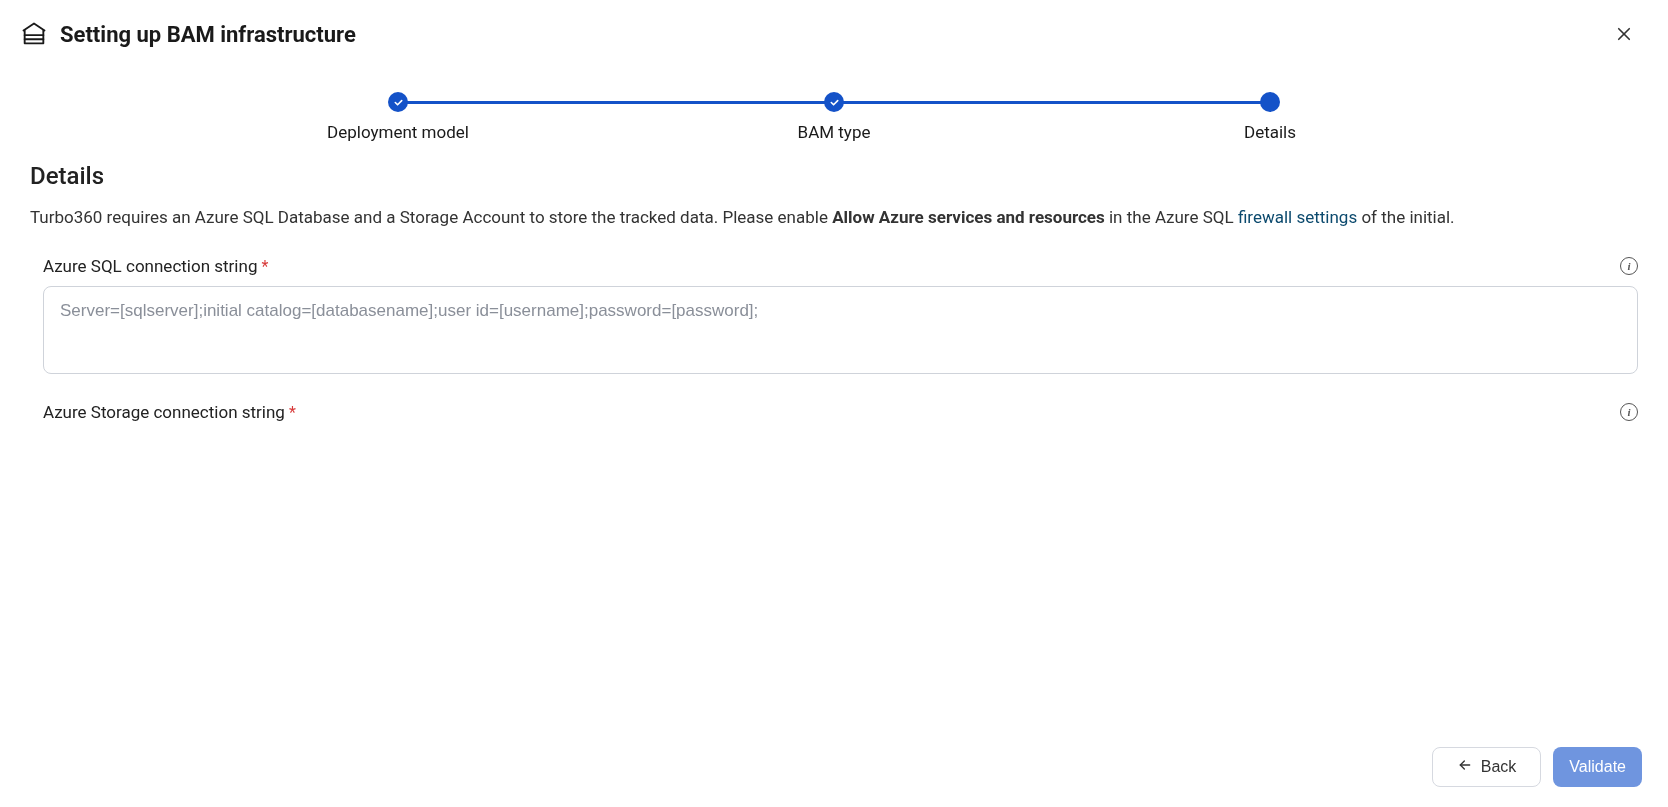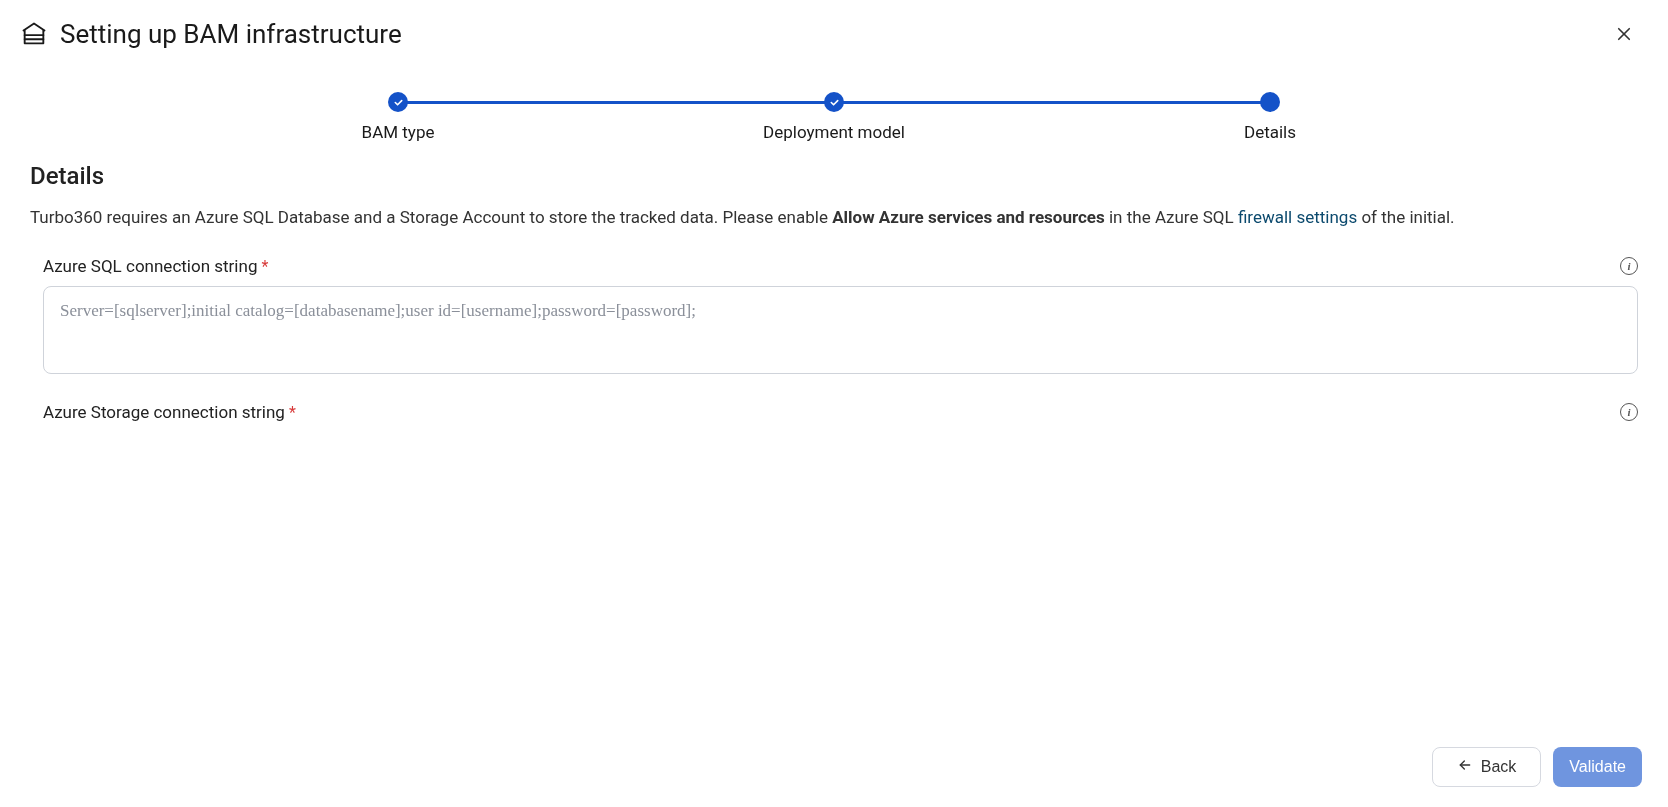--- a/index.html
+++ b/index.html
@@ -23,22 +23,22 @@
       display: flex;
       align-items: center;
       gap: 12px;
     }
     .storage-icon svg {
       width: 28px;
       height: 28px;
       display: block;
     }
     .page-title {
-      font-size: 26px;
-      font-weight: 400;
+      font-size: 22px;
+      font-weight: 700;
       color: #1a1a1a;
     }
     .close-btn {
       width: 32px;
       height: 32px;
       display: flex;
       align-items: center;
       justify-content: center;
       cursor: pointer;
       color: #333;
@@ -141,21 +141,21 @@
       font-family: serif;
     }
     textarea.conn-input {
       width: 100%;
       height: 88px;
       border: 1px solid #cfd3da;
       border-radius: 8px;
       padding: 14px 16px;
       font-size: 17px;
       color: #222;
-      font-family: Liberation Serif, serif;
+      font-family: Liberation Sans, sans-serif;
       resize: none;
       outline: none;
     }
     textarea.conn-input::placeholder { color: #8a8f99; }
 
     .footer {
       position: absolute;
       bottom: 20px;
       right: 26px;
       display: flex;
@@ -211,32 +211,32 @@
 <div class="stepper">
   <div class="step">
     <div class="step-circle">
       <span class="step-check">
         <svg viewBox="0 0 24 24" fill="none" stroke="currentColor" stroke-width="3.5" stroke-linecap="round" stroke-linejoin="round">
             <polyline points="5 12 10 17 19 8"></polyline>
           </svg>
       </span>
     </div>
     <div class="step-line"></div>
-    <div class="step-label">BAM type</div>
+    <div class="step-label">Deployment model</div>
   </div>
   <div class="step">
     <div class="step-circle">
       <span class="step-check">
         <svg viewBox="0 0 24 24" fill="none" stroke="currentColor" stroke-width="3.5" stroke-linecap="round" stroke-linejoin="round">
             <polyline points="5 12 10 17 19 8"></polyline>
           </svg>
       </span>
     </div>
     <div class="step-line"></div>
-    <div class="step-label">Deployment model</div>
+    <div class="step-label">BAM type</div>
   </div>
   <div class="step">
     <div class="step-circle active"></div>
 
     <div class="step-label">Details</div>
   </div>
 </div>
 
 <div class="content">
   <h2 class="section-heading">Details</h2>

